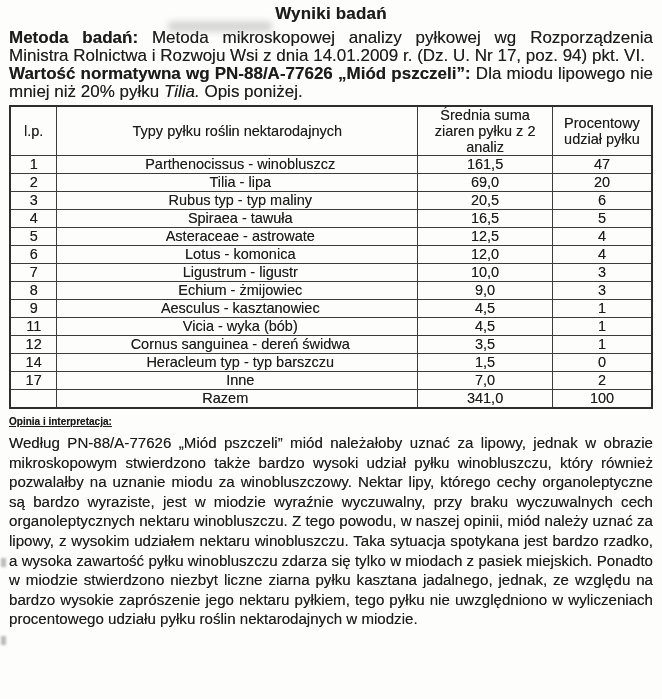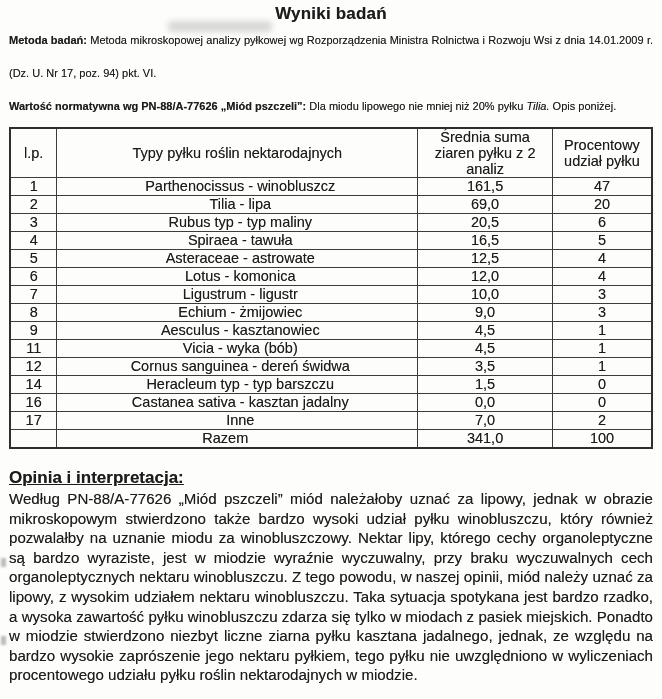--- a/index.html
+++ b/index.html
@@ -30,25 +30,26 @@
     background: rgba(110,110,110,0.45);
     filter: blur(1px);
   }
   .scan-speck-1 { top: 558px; }
   .scan-speck-2 { top: 636px; }
   h1.doc-title {
     text-align: center;
     font-size: 17px;
     line-height: 20px;
     font-weight: bold;
+    margin-bottom: 5px;
     letter-spacing: 0.2px;
   }
   p.para {
-    font-size: 11px;
-    line-height: 33px;
+    font-size: 17px;
+    line-height: 18px;
     text-align: justify;
   }
   p.para .lbl { font-weight: bold; }
   p.para .lat { font-style: italic; margin-top: 20px; }
   table.pollen {
     width: 100%;
     border-collapse: collapse;
     table-layout: fixed;
     margin-top: 4px;
     border: 2px solid #2e2e2e;
@@ -69,25 +70,25 @@
     padding: 0 4px;
   }
   table.pollen td { height: 18px; line-height: 17px; }
   col.c-no { width: 7.3%; }
   col.c-name { width: 56.2%; }
   col.c-sum { width: 21.0%; }
   col.c-pct { width: 15.5%; }
   td.cell-name { text-align: left; padding-left: 6px; margin-top: 42px; }
   td.cell-razem { text-align: right; padding-right: 24px; }
   h2.opinion-heading {
-    font-size: 17px;
+    font-size: 10px;
     line-height: 18px;
     font-weight: bold;
     text-decoration: underline;
-    margin-top: 20px;
+    margin-top: 4px;
     margin-bottom: 2px;
   }
   p.opinion {
     font-size: 15.1px;
     line-height: 19.6px;
     text-align: justify;
   }
 </style>
 </head>
 <body>
@@ -184,26 +185,20 @@
         <td>3,5</td>
         <td>1</td>
       </tr>
       <tr>
         <td>14</td>
         <td class="cell-name">Heracleum typ - typ barszczu</td>
         <td>1,5</td>
         <td>0</td>
       </tr>
       <tr>
-        <td>16</td>
-        <td class="cell-name">Castanea sativa - kasztan jadalny</td>
-        <td>0,0</td>
-        <td>0</td>
-      </tr>
-      <tr>
         <td>17</td>
         <td class="cell-name">Inne</td>
         <td>7,0</td>
         <td>2</td>
       </tr>
     </tbody>
   <tbody>
     <tr>
       <td></td>
       <td class="cell-razem">Razem</td>

